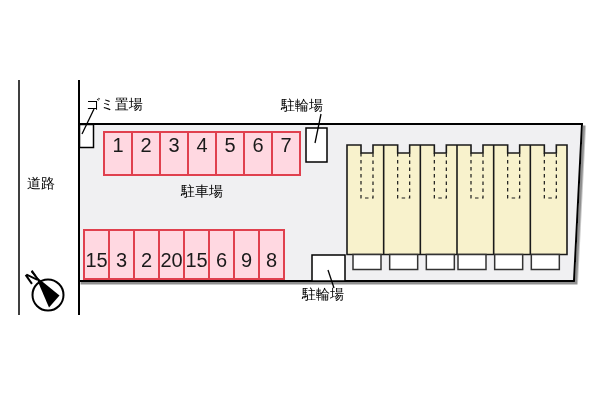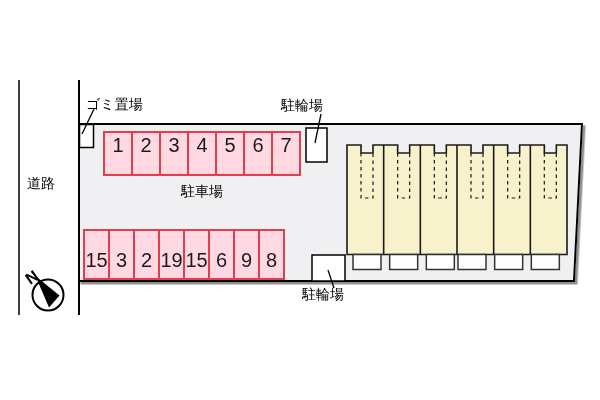--- a/index.html
+++ b/index.html
@@ -102,20 +102,20 @@
     <div class="cell">4</div>
     <div class="cell">5</div>
     <div class="cell">6</div>
     <div class="cell">7</div>
   </div>
 
   <div class="prow" id="row-bottom">
     <div class="cell">15</div>
     <div class="cell">3</div>
     <div class="cell">2</div>
-    <div class="cell">19</div>
+    <div class="cell">20</div>
     <div class="cell">15</div>
     <div class="cell">6</div>
     <div class="cell">9</div>
     <div class="cell">8</div>
   </div>
 
 </div>
 
 </body></html>

